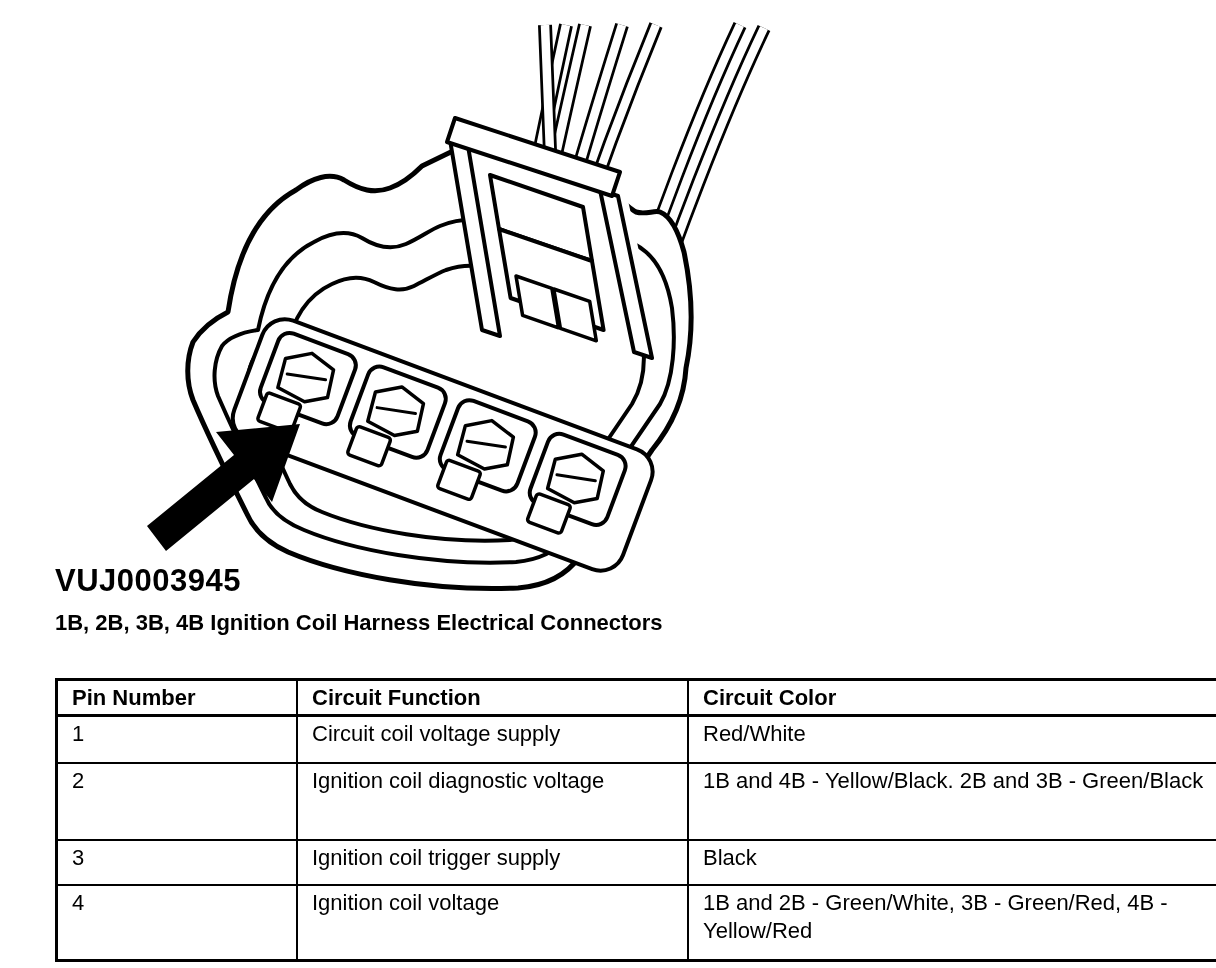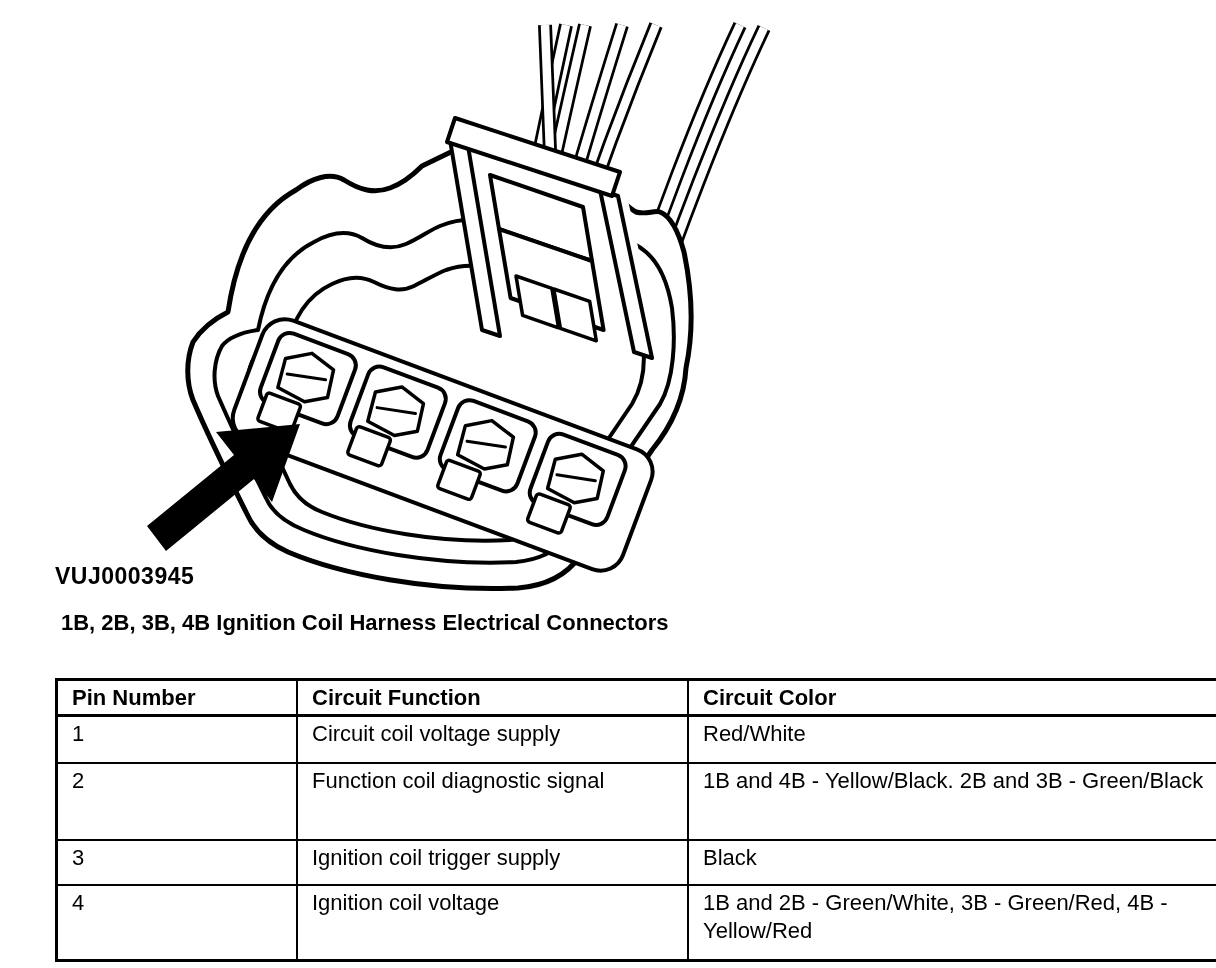--- a/index.html
+++ b/index.html
@@ -15,24 +15,24 @@
   .wo{stroke:#000;stroke-width:14;fill:none;stroke-linecap:butt;}
   .wi{stroke:#fff;stroke-width:8.5;fill:none;stroke-linecap:butt;}
   .body-fill{fill:#fff;stroke:#000;stroke-width:5;stroke-linejoin:round;}
   .rim{fill:none;stroke:#000;stroke-width:4;stroke-linejoin:round;}
   .part{fill:#fff;stroke:#000;stroke-width:4;stroke-linejoin:round;}
   .part-thin{fill:#fff;stroke:#000;stroke-width:3.5;stroke-linejoin:round;}
   .accent{fill:none;stroke:#000;stroke-width:3;stroke-linecap:round;}
   .solid{fill:#000;stroke:none;}
   #fig-label{
     position:absolute;left:55px;top:563px;
-    font-size:23px;font-weight:700;letter-spacing:0.5px;
+    font-size:31px;font-weight:700;letter-spacing:0.5px;
   }
   #fig-caption{
-    position:absolute;left:61px;top:610px;
+    position:absolute;left:55px;top:610px;
     font-size:22px;font-weight:700;
   }
   #pin-table{
     position:absolute;left:55px;top:678px;
     width:1125px;
     border-collapse:collapse;
     table-layout:fixed;
     font-size:22px;
   }
   #pin-table th,#pin-table td{
@@ -195,21 +195,21 @@
       </tr>
     </thead>
     <tbody>
       <tr class="r1">
         <td>1</td>
         <td>Circuit coil voltage supply</td>
         <td>Red/White</td>
       </tr>
       <tr class="r2">
         <td>2</td>
-        <td>Function coil diagnostic signal</td>
+        <td>Ignition coil diagnostic voltage</td>
         <td>1B and 4B - Yellow/Black. 2B and 3B - Green/Black</td>
       </tr>
       <tr class="r3">
         <td>3</td>
         <td>Ignition coil trigger supply</td>
         <td>Black</td>
       </tr>
       <tr class="r4">
         <td>4</td>
         <td>Ignition coil voltage</td>

